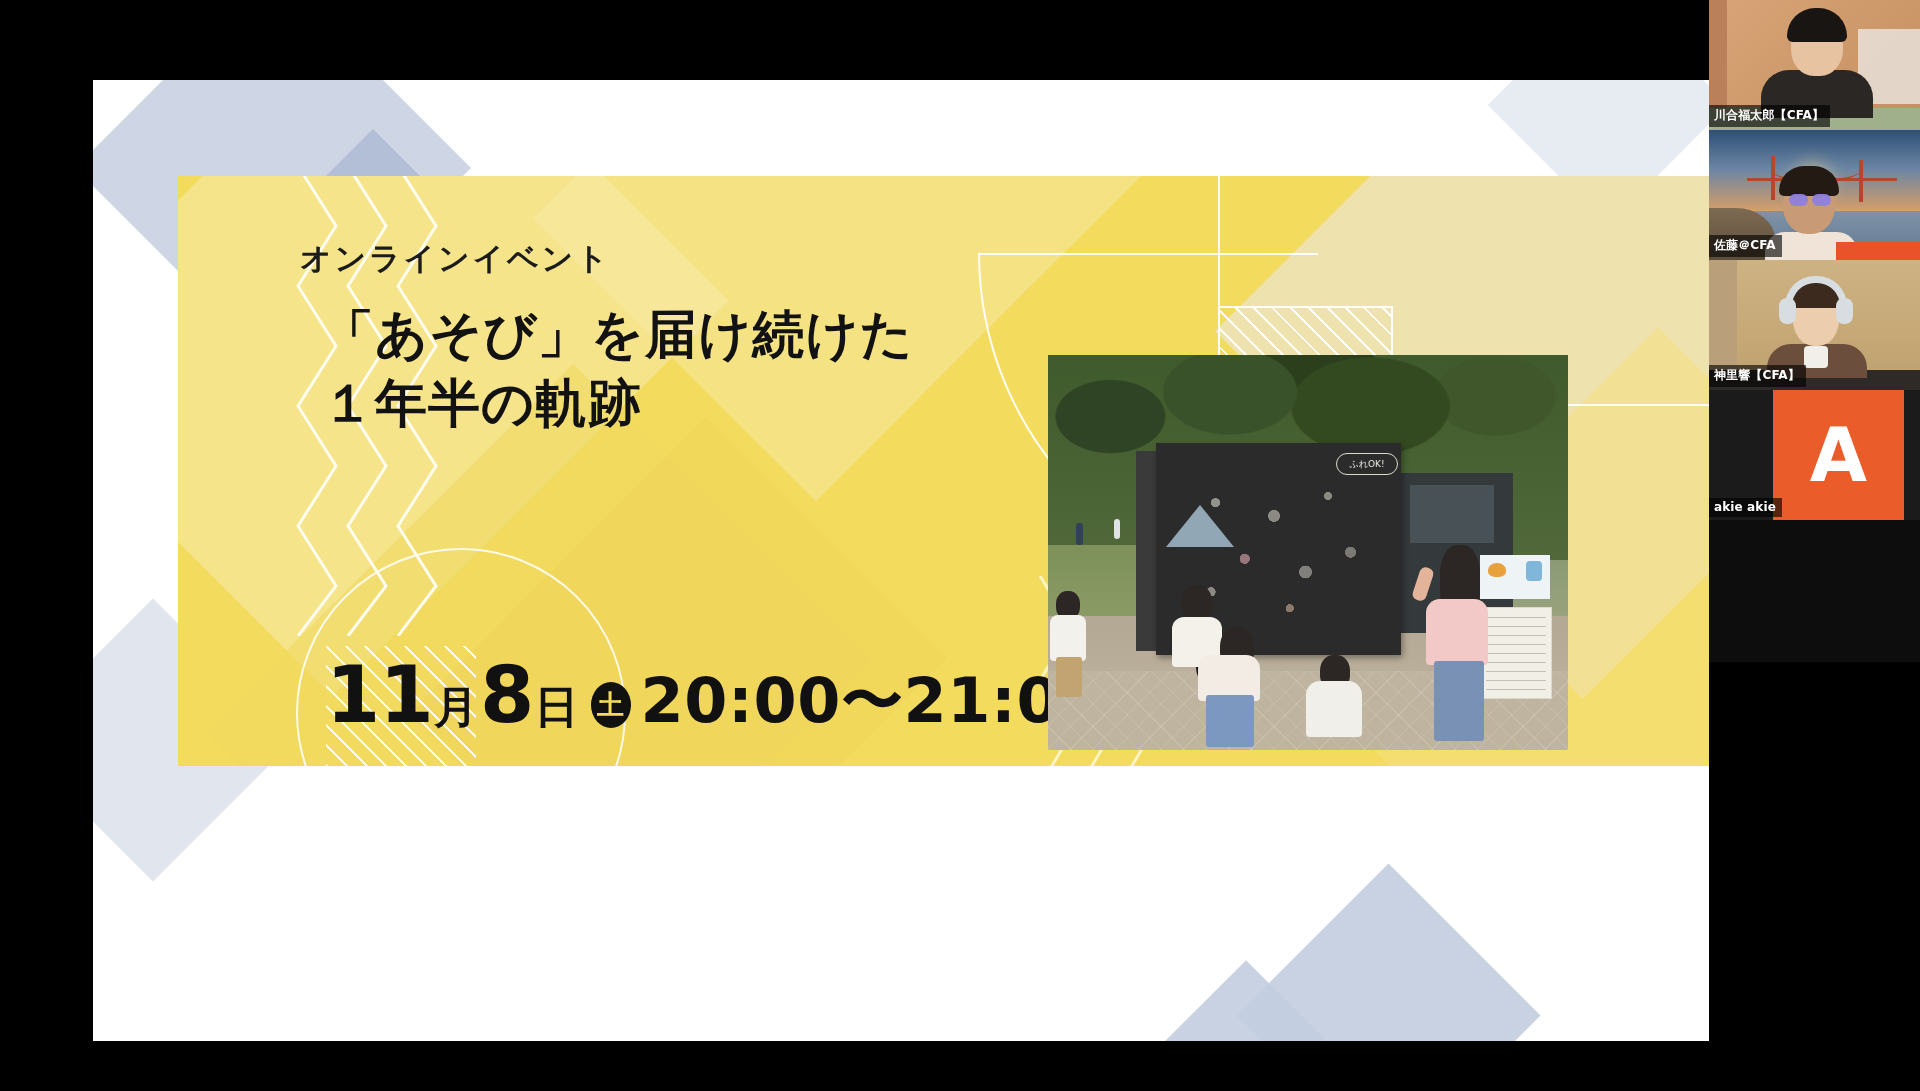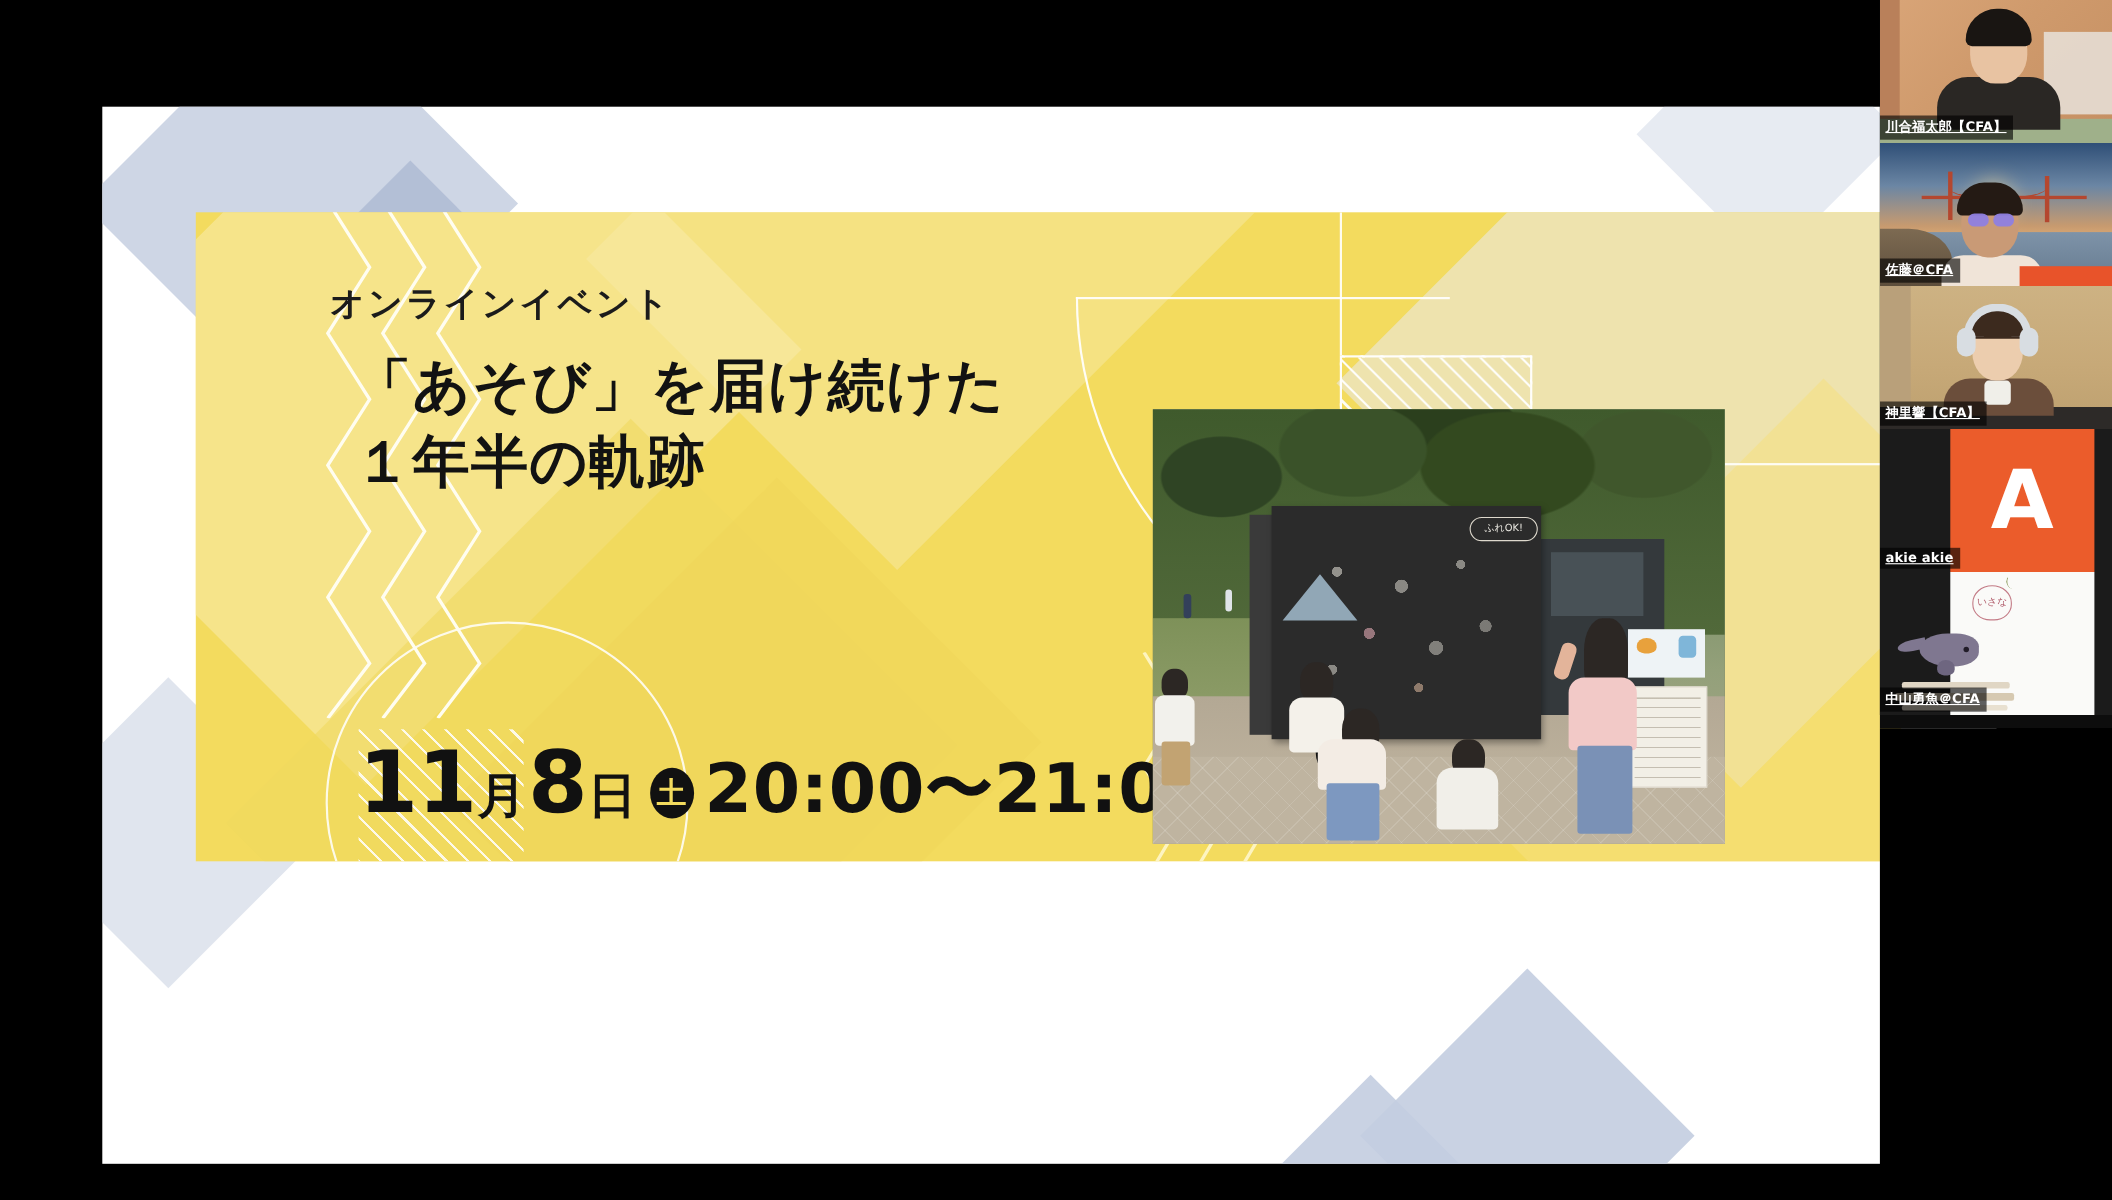--- a/index.html
+++ b/index.html
@@ -6,21 +6,21 @@
   html,body{
     width:1920px; height:1091px; overflow:hidden;
     background:#000;
     font-family:"Liberation Sans","DejaVu Sans",sans-serif;
   }
 
   #app{ position:relative; width:1920px; height:1091px; background:#000; }
 
   
   #shared-screen{
-    position:absolute; left:93px; top:97px;
+    position:absolute; left:93px; top:80px;
     width:1722px; height:961px;
     background:#ffffff;
     overflow:hidden;
   }
 
   
   .diamond{ position:absolute; background:#c6cfe0; }
   .dm-a{ left:40px;  top:-52px;  width:280px; height:280px; transform:rotate(45deg); opacity:.85; }
   .dm-b{ left:205px; top:80px;   width:150px; height:150px; transform:rotate(45deg); background:#aebbd3; opacity:.85; }
   .dm-c{ left:-40px; top:560px;  width:200px; height:200px; transform:rotate(45deg); background:#c6cfe0; opacity:.55;}
@@ -231,21 +231,21 @@
   #participants{
     position:absolute; right:0; top:0; width:211px; height:662px;
     background:#0d0d0d; z-index:30;
   }
   .tile{ position:relative; width:211px; height:130px; overflow:hidden; background:#161616; }
   .tile .name{
     position:absolute; left:0; bottom:3px;
     background:rgba(0,0,0,.62); color:#fff;
     font-size:12px; font-weight:700; padding:2px 6px 3px 5px;
     font-family:"DejaVu Sans",sans-serif; letter-spacing:.01em;
-    max-width:100%; white-space:nowrap; overflow:hidden;text-decoration:underline;
+    max-width:100%; white-space:nowrap; overflow:hidden;
   }
 
   
   #t1 .bg{ position:absolute; inset:0; background:linear-gradient(135deg,#d9a578 0%,#cf9a6c 45%,#c58f62 100%); }
   #t1 .panelL{ position:absolute; left:0; top:0; width:18px; height:100%; background:#b9805a; }
   #t1 .panelR{ position:absolute; right:0; top:22%; width:62px; height:58%; background:#e7e2da; opacity:.85;}
   #t1 .desk{ position:absolute; left:0; bottom:0; width:100%; height:22px; background:#9fb08a; }
   #t1 .head{ position:absolute; left:82px; top:16px; width:52px; height:60px; border-radius:48% 48% 44% 44%; background:#e8c3a2; }
   #t1 .hair{ position:absolute; left:78px; top:8px; width:60px; height:34px; border-radius:30px 30px 6px 6px; background:#191512; }
   #t1 .torso{ position:absolute; left:52px; top:70px; width:112px; height:48px; border-radius:28px 28px 0 0; background:#2a2724; }
@@ -502,30 +502,17 @@
       <div class="hp-l"></div>
       <div class="hp-r"></div>
       <div class="name">神里響【CFA】</div>
     </div>
 
     <div class="tile" id="t4">
       <div class="avatar">A</div>
       <div class="name">akie akie</div>
     </div>
 
-    <div class="tile" id="t5">
-      <div class="paper"></div>
-      <div class="stem"></div>
-      <div class="apple">いさな</div>
-      <div class="tail"></div>
-      <div class="whale"></div>
-      <div class="fin"></div>
-      <div class="eye"></div>
-      <div class="shelf1"></div>
-      <div class="shelf2"></div>
-      <div class="shelf3"></div>
-      <div class="name">中山勇魚＠CFA</div>
-    </div>
 
   </div>
 
   <div id="strip-filler"></div>
 </div>
 
 </body></html>

